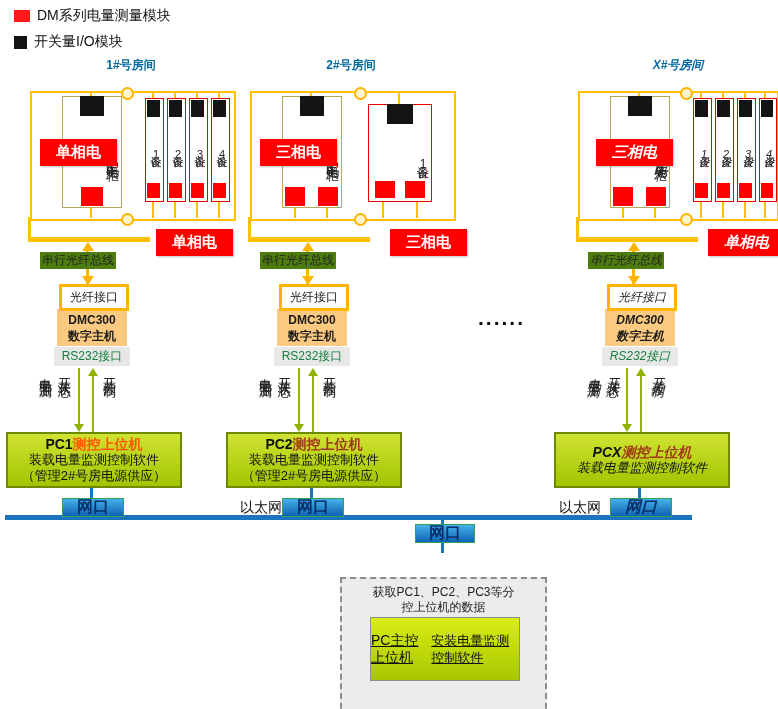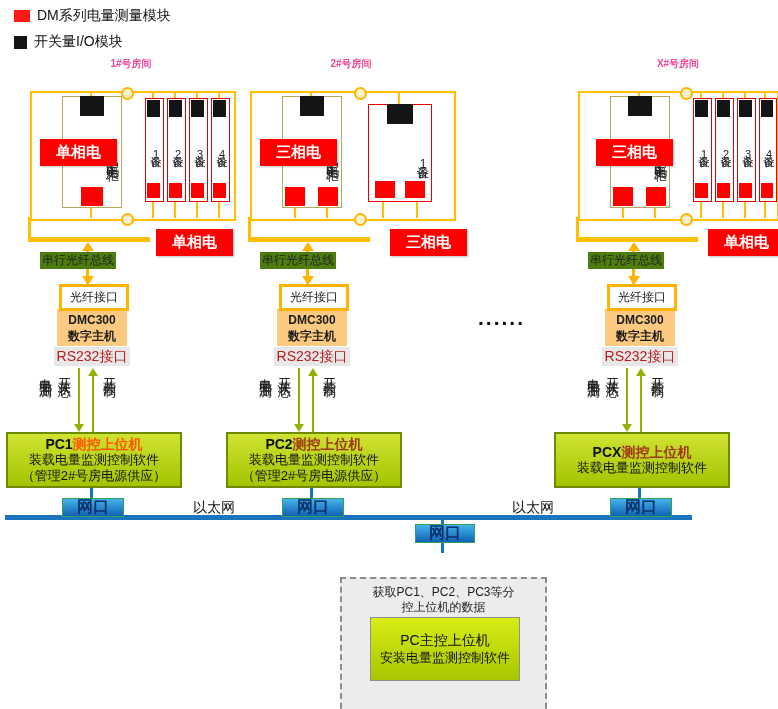--- a/index.html
+++ b/index.html
@@ -9,21 +9,21 @@
   
   .legend-row{position:absolute;display:flex;align-items:center;gap:7px;}
   .sw{width:16px;height:12px;display:inline-block;}
   .sw.red{background:#fe1a1a;}
   .sw.blk{background:#141414;width:13px;height:13px;}
   .legend-label{font-size:14px;color:#111;}
 
   
   .room{position:absolute;top:0;height:545px;width:250px;}
   .room-title{position:absolute;left:30px;top:57px;width:202px;text-align:center;
-              font-size:10px;color:#ec4899;font-weight:600;}
+              font-size:12px;color:#0369a1;font-weight:600;}
   .loop{position:absolute;left:30px;top:91px;width:202px;height:126px;
         border:2px solid #FFC000;}
   .wire{position:absolute;background:#FFC000;}
   .busbar{position:absolute;left:28px;top:237px;width:122px;height:5px;background:#FFC000;}
   .coupler{position:absolute;width:9px;height:9px;border:2px solid #FFB400;border-radius:50%;
            background:#FFF3CE;z-index:3;}
   .cabinet{position:absolute;left:62px;top:96px;width:58px;height:110px;background:#fff;
            border:1.5px solid #B6A95C;z-index:2;}
   .mod{position:absolute;z-index:4;}
   .mod.io{background:#141414;}
@@ -49,21 +49,21 @@
             border-top:9px solid #FFB400;}
   .fiber-label{position:absolute;left:40px;top:252px;font-size:12px;color:#222;
                background:#4d7c0f;padding:0 2px;z-index:5;}
   .fiber-port{position:absolute;left:59px;top:284px;width:64px;height:21px;background:#fff;
               border:3px solid #FFB400;display:flex;align-items:center;justify-content:center;
               font-size:12px;color:#222;z-index:5;}
   .dmc{position:absolute;left:57px;top:309px;width:70px;height:37px;background:#FBC97F;
        display:flex;flex-direction:column;align-items:center;justify-content:center;
        font-size:12px;font-weight:bold;color:#1a1a1a;line-height:16px;}
   .rs232{position:absolute;left:54px;top:347px;width:76px;height:19px;background:#E7E7E7;
-         display:flex;align-items:center;justify-content:center;font-size:14px;color:#b91c1c;}
+         display:flex;align-items:center;justify-content:center;font-size:12px;color:#15803d;}
 
   
   .gline{position:absolute;width:2px;background:#8FB300;}
   .tri.dn-g{border-left:5px solid transparent;border-right:5px solid transparent;
             border-top:8px solid #8FB300;}
   .tri.up-g{border-left:5px solid transparent;border-right:5px solid transparent;
             border-bottom:8px solid #8FB300;}
   .sig-label{position:absolute;top:368px;font-size:13px;height:64px;}
 
   .pc-box{position:absolute;left:6px;top:432px;width:172px;height:52px;
@@ -74,35 +74,35 @@
   .role-hot{color:#FF5500;}
   .role-dim{color:#A03818;}
   .pc-drop{position:absolute;left:90px;top:484px;width:3px;height:15px;background:#1B75BE;}
   .port{position:absolute;background:linear-gradient(#45B2E8,#0F62B4);
         border:1.5px solid #2FA35C;color:#08306B;font-weight:bold;font-size:16px;
         display:flex;align-items:center;justify-content:center;z-index:5;}
   .room .port{left:62px;top:498px;width:60px;height:17px;}
 
   
   .bus{position:absolute;left:5px;top:515px;width:687px;height:5px;background:#1B75BE;}
-  .eth-label{position:absolute;top:499px;font-size:14px;color:#111;}
+  .eth-label{position:absolute;top:499px;font-size:14px;color:#111;margin-left:47px;}
   .dots{position:absolute;left:478px;top:306px;font-size:21px;font-weight:900;
         letter-spacing:2px;color:#111;}
 
   
   .cc-conn{position:absolute;background:#1B75BE;}
   .main-port{left:415px;top:524px;width:58px;height:17px;}
   .cc-box{position:absolute;left:340px;top:553px;width:203px;height:147px;
           background:#ECECEC;border:2px dashed #8C8C8C;margin-top:24px;}
   .cc-caption{position:absolute;left:0;top:6px;width:100%;text-align:center;
               font-size:12px;color:#222;line-height:15px;}
   .cc-green{position:absolute;left:28px;top:38px;width:148px;height:62px;
             background:linear-gradient(#D9EC14,#A8C600);border:1px solid #8F8F8F;
-            display:flex;flex-direction:column;align-items:center;justify-content:center;
-            font-size:13px;color:#111;line-height:17px;}
+            display:flex;flex-direction:row;align-items:center;justify-content:center;
+            font-size:13px;color:#111;line-height:17px;text-decoration:underline;}
   .cc-green .l1{font-size:14px;}
   .cc-title{position:absolute;left:0;top:102px;width:100%;text-align:center;
             font-family:"Liberation Serif","DejaVu Serif",serif;
             font-size:27px;color:#fe0000;letter-spacing:2px;}
 </style>
 </head>
 <body>
 
 <div id="canvas">
 
@@ -243,21 +243,21 @@
 
     <div class="pc-box">
       <div class="pc-line1"><span>PC2</span><span class="role-dim">测控上位机</span></div>
       <div>装载电量监测控制软件</div>
       <div>（管理2#号房电源供应）</div>
     </div>
     <div class="pc-drop"></div>
     <div class="port">网口</div>
   </div>
 
-  <div class="room" style="left:548px;width:230px;">
+  <div class="room" style="left:548px;width:230px;font-style:italic;">
     <div class="room-title" style="width:200px;">X#号房间</div>
     <div class="loop" style="width:197px;"></div>
     <div class="wire" style="left:28px;top:217px;width:3px;height:22px;"></div>
     <div class="busbar"></div>
     <div class="coupler" style="left:132px;top:87px;"></div>
     <div class="coupler" style="left:132px;top:213px;"></div>
 
     <div class="wire" style="left:90px;top:91px;width:2px;height:6px;"></div>
     <div class="wire" style="left:74px;top:205px;width:2px;height:13px;"></div>
     <div class="wire" style="left:106px;top:205px;width:2px;height:13px;"></div>

